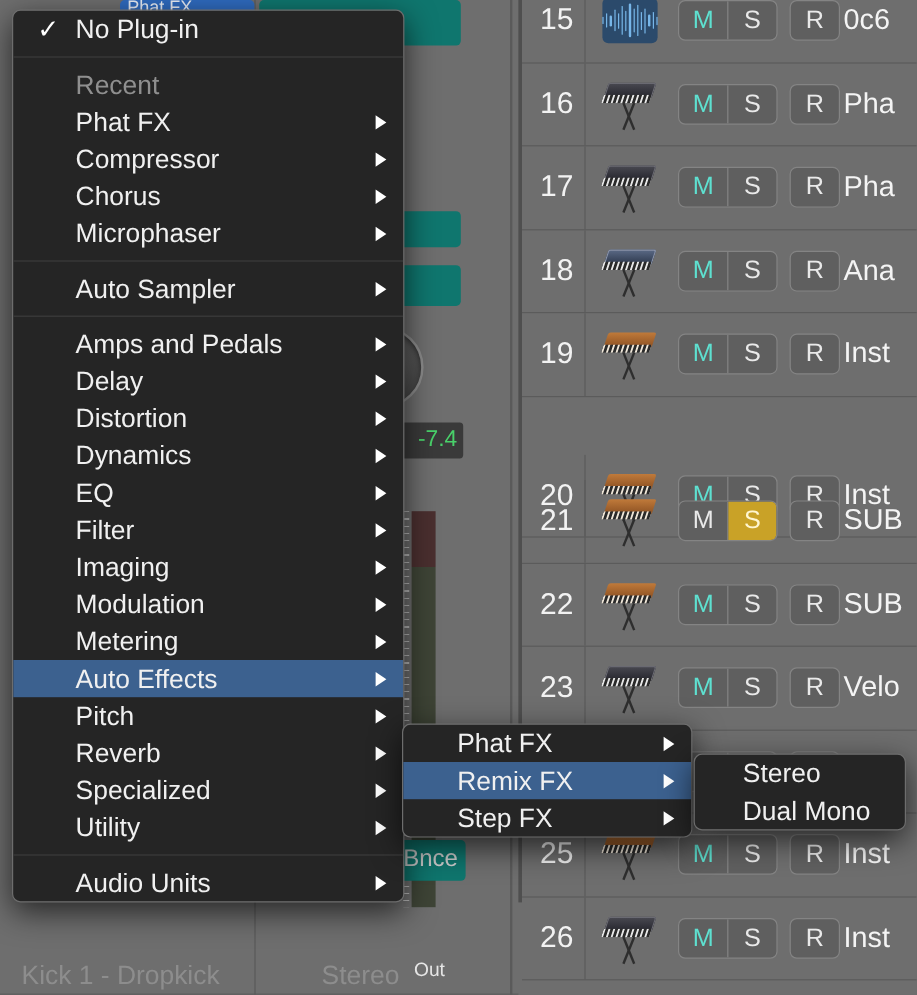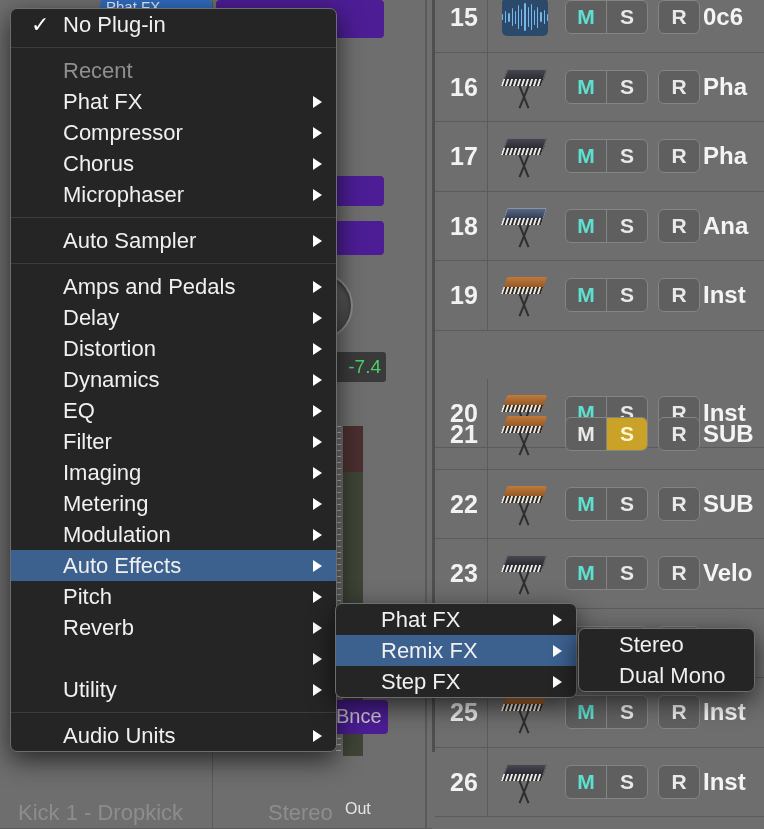--- a/index.html
+++ b/index.html
@@ -7,42 +7,42 @@
     width:764px;height:829px;overflow:hidden;position:relative;
     background:#6e6e6e;
     font-family:"Liberation Sans", sans-serif;
     -webkit-font-smoothing:antialiased;
   }
 
   
   #mixer-strip{position:absolute;left:0;top:0;width:432px;height:829px;background:#6e6e6e;}
   .mx-sep{position:absolute;background:#5a5a5a;}
 
-  .slot{position:absolute;border-radius:4px;background:#4c1d95;color:#cfcfcf;
+  .slot{position:absolute;border-radius:4px;background:#0f766e;color:#cfcfcf;
         font-size:15px;line-height:26px;padding:0 6px;box-sizing:border-box;overflow:hidden;white-space:nowrap;}
   .slot.sel{background:#2f6bbf;color:#e9eef6;}
   .slot.green{color:#6fdc8c;}
 
   #gain-readout{position:absolute;background:#3a3a3a;border-radius:3px;color:#49d16a;
     font-size:19px;line-height:30px;text-align:right;padding-right:5px;box-sizing:border-box;white-space:nowrap;}
 
   #knob{position:absolute;width:64px;height:64px;border-radius:50%;
     background:radial-gradient(circle at 35% 30%,#7c7c7c,#4b4b4b 70%);
     border:2px solid #8a8a8a;box-shadow:inset 0 2px 4px rgba(0,0,0,.45);}
 
   #meter-wrap{position:absolute;left:336px;top:426px;width:28px;height:330px;}
   #meter-scale{position:absolute;left:0;top:0;width:5px;height:100%;
     background:repeating-linear-gradient(to bottom,#cfcfcf 0 1px,transparent 1px 6px);opacity:.75;}
   #meter-bar{position:absolute;left:7px;top:0;width:20px;height:100%;
     background:linear-gradient(to bottom,#4a2f2f 0 14%,#3e4436 14% 100%);}
 
   .bg-text{position:absolute;color:#8d8d8d;white-space:nowrap;}
 
   
-  #track-list{position:absolute;left:432px;top:0;width:332px;height:752px;background:#6e6e6e;font-weight:bold;}
+  #track-list{position:absolute;left:432px;top:0;width:332px;height:752px;background:#6e6e6e;}
   #tl-left-rule{position:absolute;left:0;top:0;width:3px;height:100%;background:#4f4f4f;}
   .track-row{position:absolute;left:3px;width:329px;box-sizing:border-box;
     border-bottom:1px solid #5b5b5b;}
   .tr-num{position:absolute;left:8px;top:50%;transform:translateY(-50%);
     width:42px;text-align:center;color:#f2f2f2;font-size:25px;}
   .tr-numrule{position:absolute;left:52px;top:0;bottom:0;width:1px;background:#5b5b5b;}
   .tr-icon{position:absolute;left:62px;top:50%;transform:translateY(-50%);width:56px;height:44px;}
   .tr-msr{position:absolute;left:130px;top:50%;transform:translateY(-50%);display:flex;align-items:center;gap:10px;}
   .ms-pill{display:flex;border:1px solid #848484;border-radius:6px;overflow:hidden;background:#5f5f5f;}
   .ms-pill > div{width:40px;height:32px;line-height:32px;text-align:center;font-size:21px;color:#e9e9e9;}
@@ -448,40 +448,41 @@
   </div>
   <div class="menu-item">
     <span>Filter</span>
     <span class="arrow"></span>
   </div>
   <div class="menu-item">
     <span>Imaging</span>
     <span class="arrow"></span>
   </div>
   <div class="menu-item">
+    <span>Modulation</span>
+    <span class="arrow"></span>
+  </div>
+  <div class="menu-item">
     <span>Metering</span>
-    <span class="arrow"></span>
-  </div>
-  <div class="menu-item">
-    <span>Modulation</span>
     <span class="arrow"></span>
   </div>
   <div class="menu-item hl">
     <span>Auto Effects</span>
     <span class="arrow"></span>
   </div>
   <div class="menu-item">
     <span>Pitch</span>
     <span class="arrow"></span>
   </div>
   <div class="menu-item">
     <span>Reverb</span>
     <span class="arrow"></span>
   </div>
   <div class="menu-item">
+    <span>Specialized</span>
     <span class="arrow"></span>
   </div>
   <div class="menu-item">
     <span>Utility</span>
     <span class="arrow"></span>
   </div>
 
   <div class="menu-sep"></div>
 
   <div class="menu-item">

